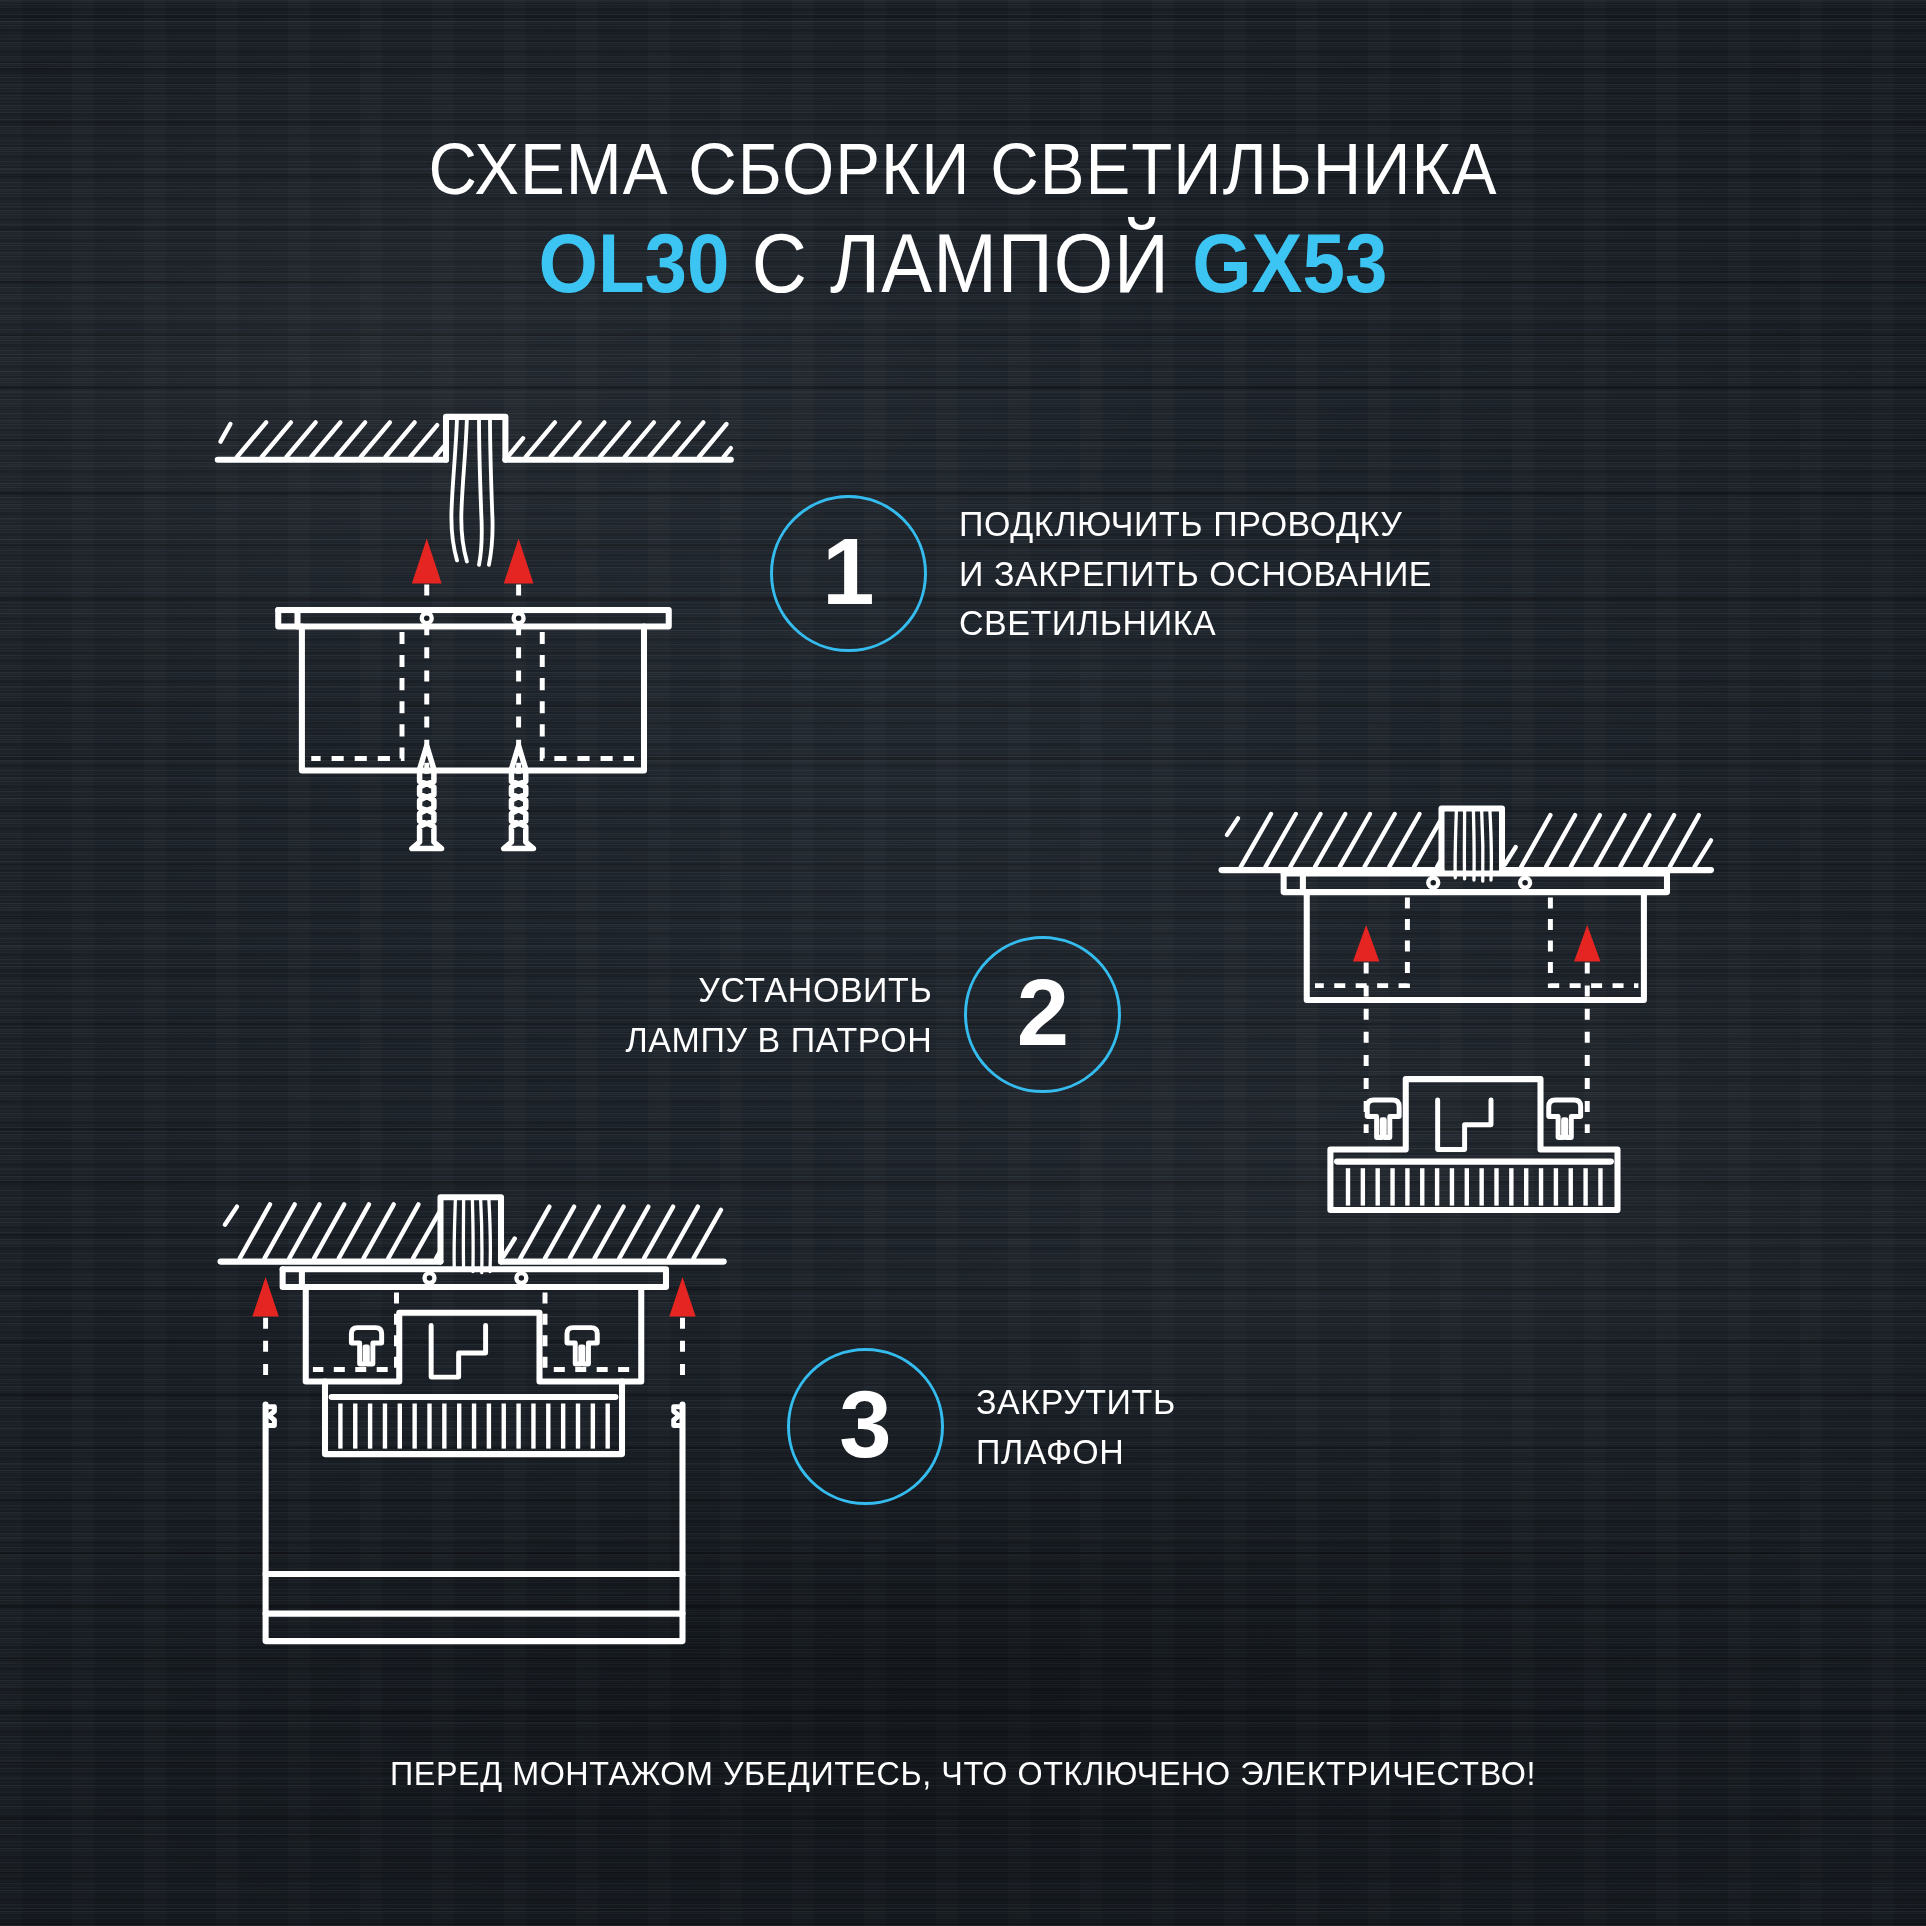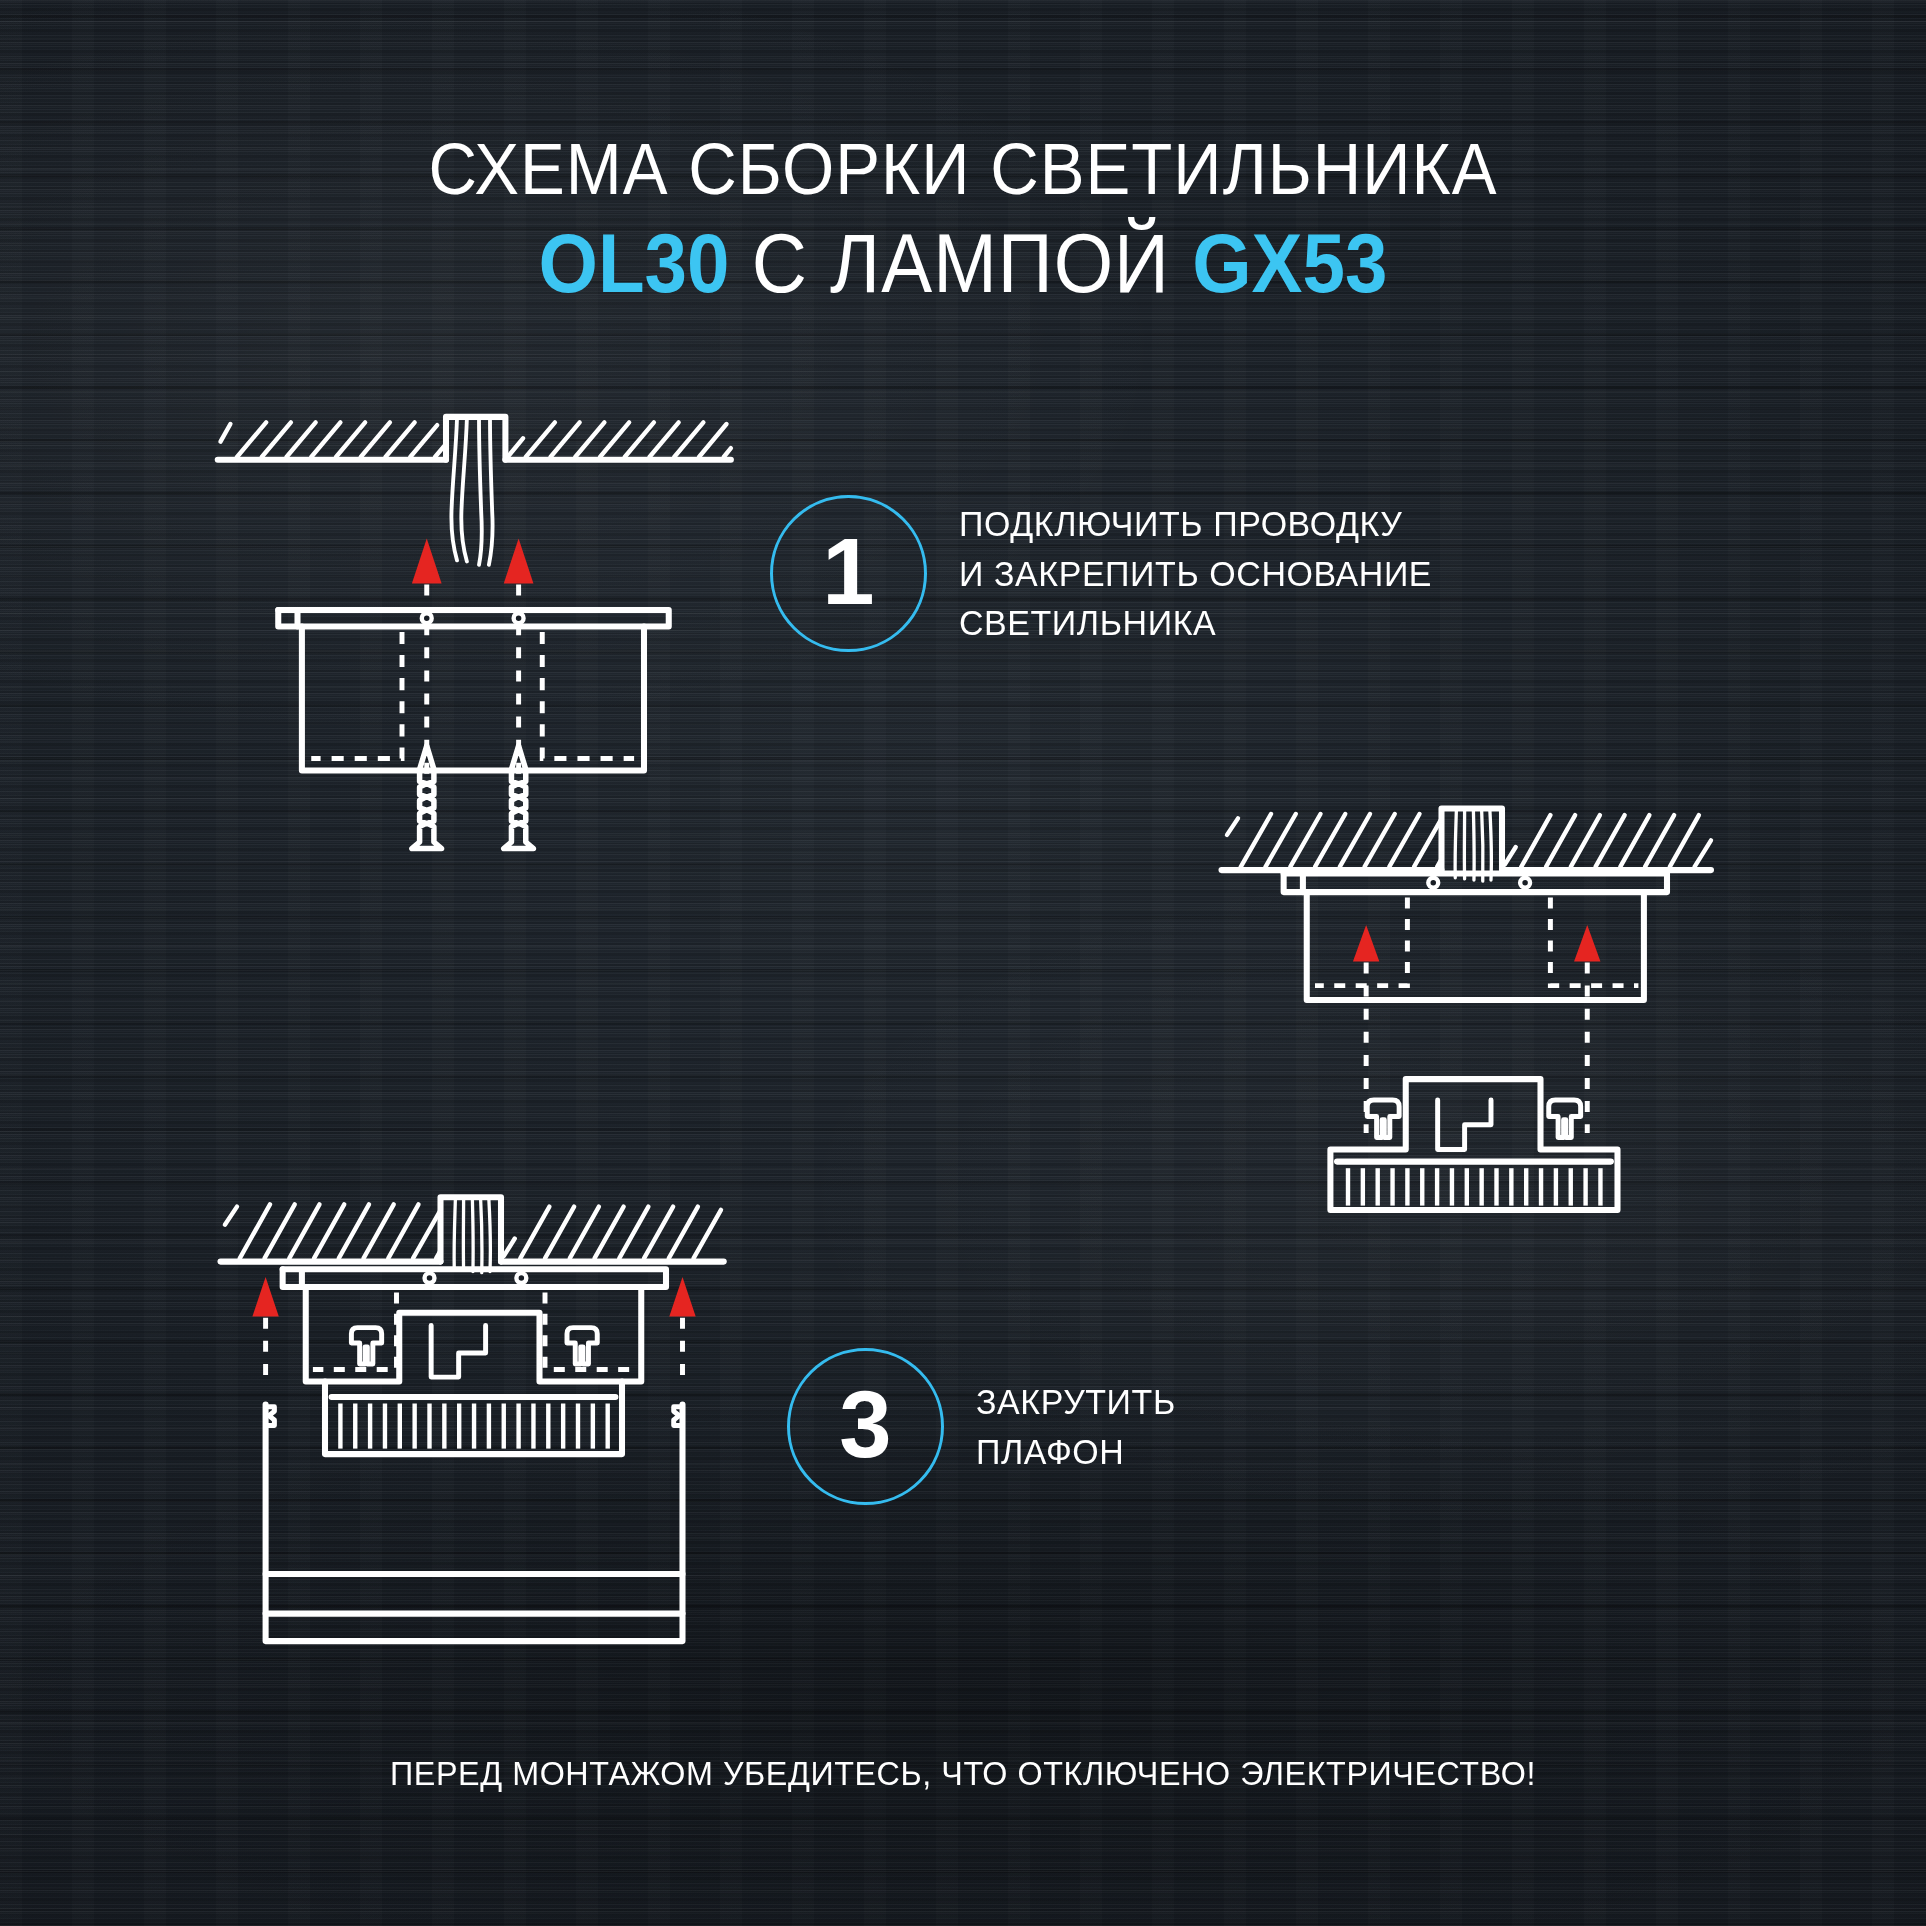--- a/index.html
+++ b/index.html
@@ -343,20 +343,27 @@
           <line x1="624" y1="724" x2="624" y2="792"></line>
           <line x1="651" y1="724" x2="651" y2="792"></line>
           <line x1="678" y1="724" x2="678" y2="792"></line>
           <line x1="705" y1="724" x2="705" y2="792"></line>
           <line x1="732" y1="724" x2="732" y2="792"></line>
           <line x1="759" y1="724" x2="759" y2="792"></line>
         </g>
       </svg>
     </div>
 
+    <div class="step-callout" id="step2-callout">
+      <div class="step-text left">УСТАНОВИТЬ
+ЛАМПУ В ПАТРОН</div>
+      <div class="circle">
+        <span>2</span>
+      </div>
+    </div>
 
     <div class="diagram" id="diagram-step3">
       <svg viewBox="0 0 980 1080" xmlns="http://www.w3.org/2000/svg">
         <g fill="none" stroke="#ffffff" stroke-width="11" stroke-linecap="round" stroke-linejoin="round">
 
           <path d="M 10 172 L 410 172"></path>
           <path d="M 520 172 L 925 172"></path>
           <path d="M 410 172 L 410 55 L 520 55 L 520 172"></path>
 
           <g stroke-width="8">

